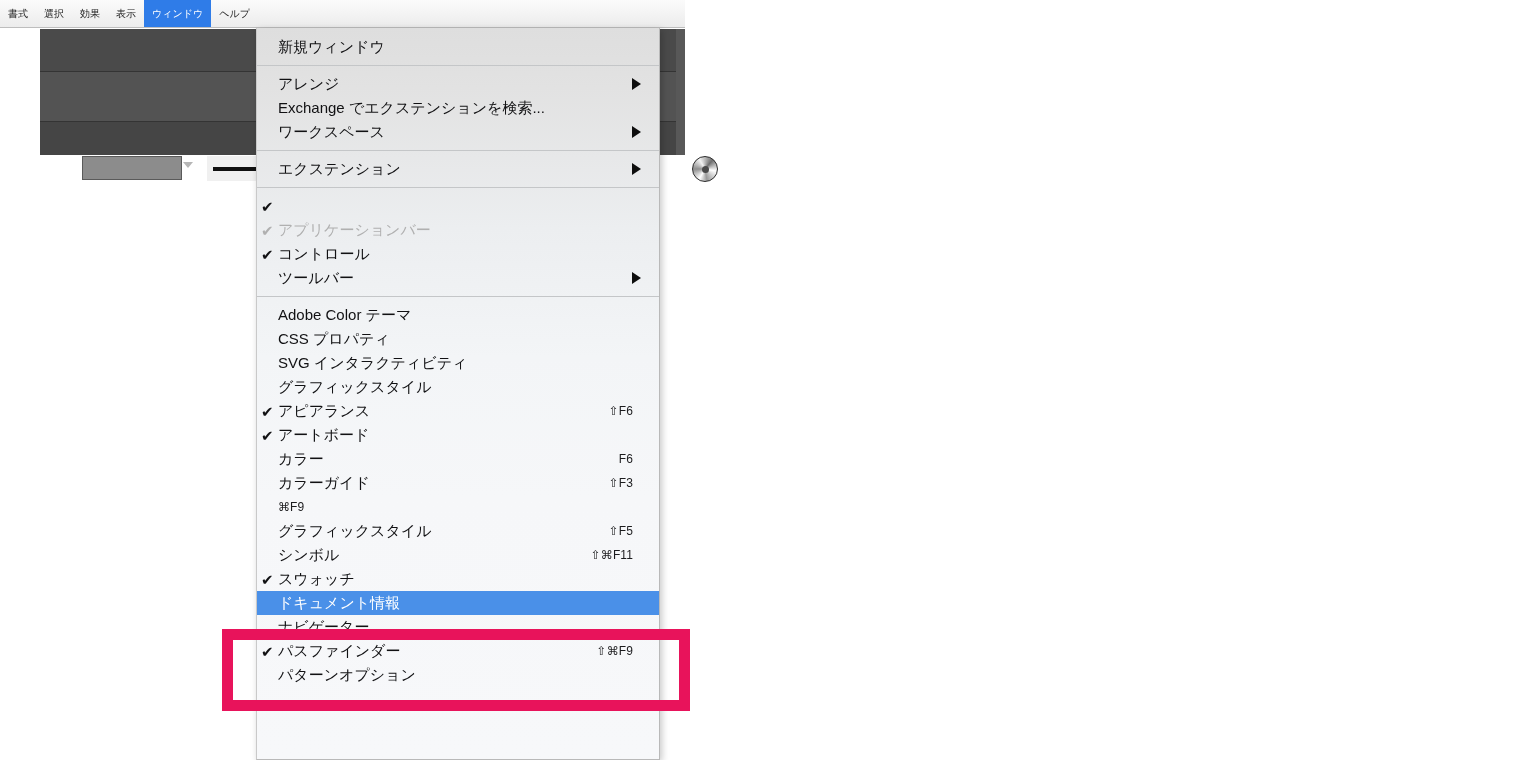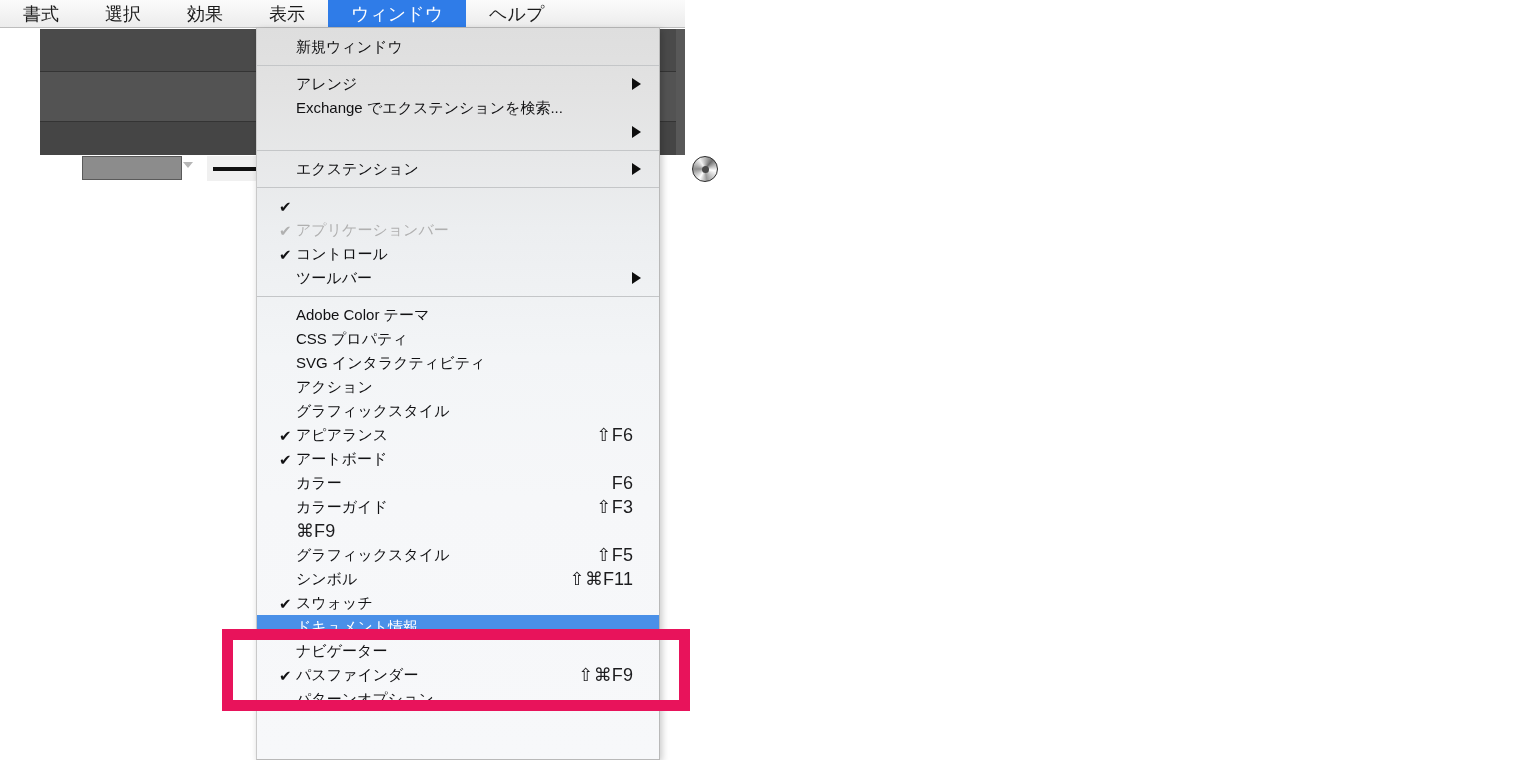--- a/index.html
+++ b/index.html
@@ -13,21 +13,21 @@
 
   
   .menubar{
     position:absolute; left:0; top:0; width:685px; height:28px;
     background:linear-gradient(to bottom,#fbfbfb 0%,#ececec 100%);
     border-bottom:1px solid #bdbdbd;
     display:flex; align-items:stretch;
   }
   .menubar-item{
     display:flex; align-items:center;
-    padding:0 23px; font-size:18px; color:#1b1b1b;
+    padding:0 8px; font-size:10px; color:#1b1b1b;
     white-space:nowrap; line-height:1;
   }
   .menubar-item.active{ background:#2f7ce8; color:#ffffff;align-items:center; }
 
   
   .app-bg{ position:absolute; left:40px; top:28px; width:645px; height:127px; background:#ffffff; }
   .ctrl-strip{
     position:absolute; left:40px; top:29px; width:645px; height:43px;
     background:#4a4a4a; border-bottom:1px solid #343434;
   }
@@ -74,30 +74,30 @@
   .menu{
     position:absolute; left:256px; top:28px; width:404px; height:732px;
     background:linear-gradient(to bottom,#dedede 0px,#e2e2e2 60px,#eceef0 200px,#f3f5f7 330px,#f6f7f9 470px,#f7f8fa 732px);
     border-left:1px solid #c9c9c9; border-right:1px solid #b9b9b9; border-bottom:1px solid #b9b9b9;
     box-shadow:2px 2px 7px rgba(0,0,0,0.22);
     overflow:hidden;
   }
   .menu-inner{ position:relative; padding-top:7px; }
   .mi{
     position:relative; display:flex; align-items:center;
-    height:24px; padding-left:22px; padding-right:10px;
+    height:24px; padding-left:4px; padding-right:10px;
     font-size:15px; color:#111113; white-space:nowrap;
   }
   .mi .chk{
     width:17px; flex:0 0 17px; font-size:15px; color:#111113;
     text-align:left; line-height:1;
   }
   .mi .lbl{ flex:1 1 auto; overflow:hidden; }
   .mi .sc{
-    font-size:18px; color:#1c1c1e; letter-spacing:0.1px;
+    font-size:12px; color:#1c1c1e; letter-spacing:0.1px;
     padding-right:16px; flex:0 0 auto;
   }
   .mi .arrow{
     position:absolute; right:18px; top:50%; transform:translateY(-50%);
     width:0;height:0; border-top:6px solid transparent; border-bottom:6px solid transparent;
     border-left:9px solid #0e0e0e;
   }
   .mi.disabled .lbl, .mi.disabled .chk{ color:#b0b0b0; }
   .mi.selected{ background:#4a90e8; }
   .mi.selected .lbl, .mi.selected .chk, .mi.selected .sc{ color:#ffffff; }
@@ -160,20 +160,21 @@
           <span class="chk"></span>
           <span class="lbl">アレンジ</span>
           <span class="arrow"></span>
         </div>
         <div class="mi">
           <span class="chk"></span>
           <span class="lbl">Exchange でエクステンションを検索...</span>
         </div>
         <div class="mi">
           <span class="chk"></span>
+          <span class="lbl">ワークスペース</span>
           <span class="arrow"></span>
         </div>
         <div class="sep"></div>
         <div class="mi">
           <span class="chk"></span>
           <span class="lbl">エクステンション</span>
           <span class="arrow"></span>
         </div>
         <div class="sep"></div>
         <div class="mi">
@@ -197,24 +198,20 @@
           <span class="chk"></span>
           <span class="lbl">Adobe Color テーマ</span>
         </div>
         <div class="mi">
           <span class="chk"></span>
           <span class="lbl">CSS プロパティ</span>
         </div>
         <div class="mi">
           <span class="chk"></span>
           <span class="lbl">SVG インタラクティビティ</span>
-        </div>
-        <div class="mi">
-          <span class="chk"></span>
-          <span class="lbl">アクション</span>
         </div>
         <div class="mi">
           <span class="chk"></span>
           <span class="lbl">グラフィックスタイル</span>
         </div>
         <div class="mi">
           <span class="chk">✔</span>
           <span class="lbl">アピアランス</span>
           <span class="sc">⇧F6</span>
         </div>

